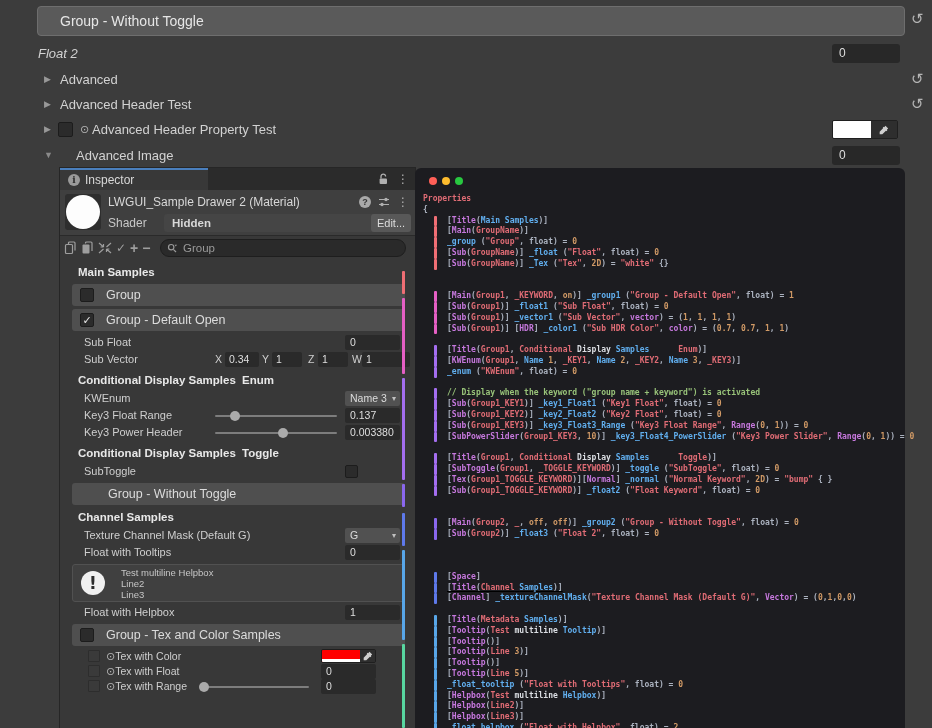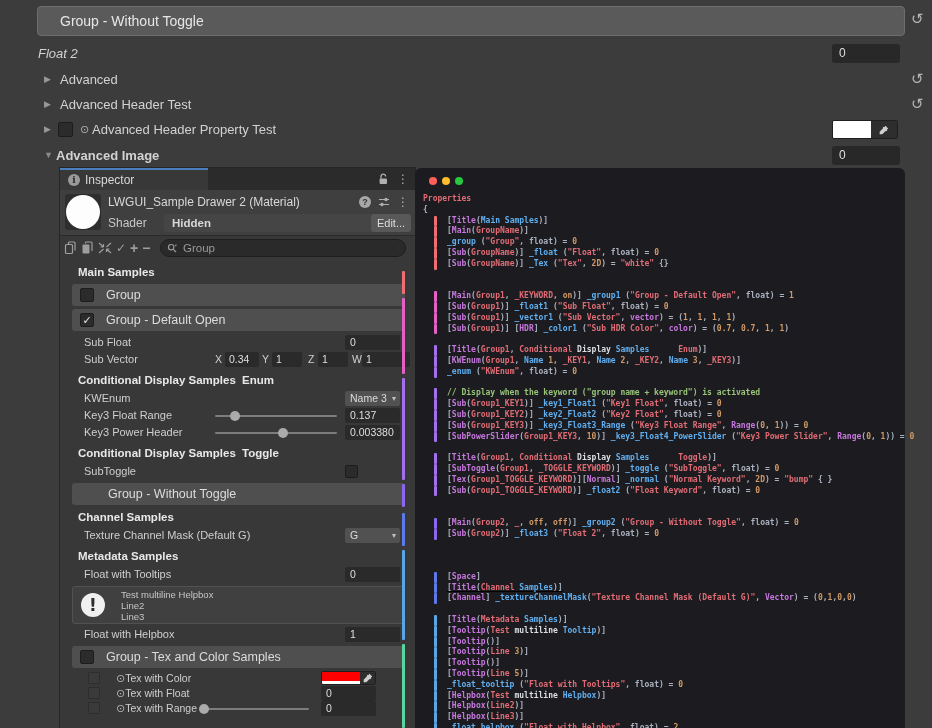--- a/index.html
+++ b/index.html
@@ -82,21 +82,21 @@
     color:#8a84c8;font-size:8.5px;font-weight:bold;text-align:center;line-height:15px;}
   .mini-dr{position:absolute;left:300px;top:1px;width:16px;height:15px;background:#3e3e3e;border-radius:2px;
     display:flex;align-items:center;justify-content:center;}
   .helpbox{position:relative;margin:3px 10px 2px 12px;height:38px;background:#404040;border:1px solid #515151;
     border-radius:3px;box-sizing:border-box;}
   .hb-icon{position:absolute;left:8px;top:6px;width:24px;height:24px;border-radius:50%;background:#f0f0f0;
     color:#2c2c2c;font-weight:bold;font-size:17px;text-align:center;line-height:24px;font-family:"DejaVu Sans",sans-serif;}
   .hb-lines{position:absolute;left:48px;top:2px;color:#c6c6c6;font-size:9.5px;line-height:11px;}
   .texrow{position:relative;height:15px;margin-left:28px;}
   .texrow .thumb{position:absolute;left:0;top:1px;width:12px;height:12px;background:#3a3a3a;border:1px solid #2d2d2d;box-sizing:border-box;border-radius:1px;}
-  .texrow .pl{position:absolute;left:28px;top:1px;color:#cfcfcf;font-size:10.5px;white-space:nowrap;}
+  .texrow .pl{position:absolute;left:18px;top:1px;color:#cfcfcf;font-size:10.5px;white-space:nowrap;}
   .texrow .pfield,.texrow .pdd{left:233px;width:55px;top:0;}
   .texcsw{position:absolute;left:233px;top:0;width:55px;height:14px;display:flex;border:1px solid #1f1f1f;border-radius:2px;box-sizing:border-box;overflow:hidden;}
   .texcsw .cc{flex:1;position:relative;background:#ff0000;}
   .texcsw .cc::after{content:"";position:absolute;left:0;bottom:0;width:100%;height:3px;background:#ffffff;}
   .texcsw .dr{width:15px;background:#2e2e2e;display:flex;align-items:center;justify-content:center;}
   .texrow .slider{left:113px;width:108px;top:7px;}
   .sidebar{position:absolute;width:3px;border-radius:1px;}
   
   #codewin{position:absolute;left:415px;top:168px;width:490px;height:560px;background:#1c1c20;border-radius:6px 6px 0 0;}
   .traffic{position:absolute;left:14px;top:9px;display:flex;gap:5px;}
@@ -142,21 +142,21 @@
           <div class="cw"></div>
           <div class="dr">
             <svg width="10" height="10" viewBox="0 0 12 12">
               <path d="M7.8 1 L11 4.2 L9.4 5.8 L10 6.4 L8.9 7.5 L8.3 6.9 L4 11.2 H0.8 V8 L5.1 3.7 L4.5 3.1 L5.6 2 L6.2 2.6 Z" fill="#cfcfcf"></path>
             </svg>
           </div>
         </div>
       </div>
       <div class="toprow" style="top: 146px;">
         <span class="fold" style="color: rgb(138, 138, 138);">▼</span>
-        <span class="lbl" style="left: 56px; font-weight: bold;">Advanced Image</span>
+        <span class="lbl" style="left: 76px;">Advanced Image</span>
         <div class="tfield">0</div>
       </div>
     </div>
 
 <div id="inspector">
   <div class="tabstrip">
     <div class="tab">
       <span class="info-i">i</span>
       <span class="t">Inspector</span>
     </div>
@@ -273,21 +273,20 @@
           <div class="pcbx"></div>
         </div>
         <div class="gbar sub">
           <span class="gl">Group - Without Toggle</span>
         </div>
         <div class="sect"><span>Channel Samples</span></div>
         <div class="prow">
           <span class="pl">Texture Channel Mask (Default G)</span>
           <div class="pdd"><span>G</span><span class="car">▾</span></div>
         </div>
-        <div class="sect"><span>Metadata Samples</span></div>
         <div class="prow">
           <span class="pl">Float with Tooltips</span>
           <div class="pfield">0</div>
         </div>
         <div class="helpbox">
           <div class="hb-icon">!</div>
           <div class="hb-lines">
             <div>Test multiline Helpbox</div>
             <div>Line2</div>
             <div>Line3</div>

